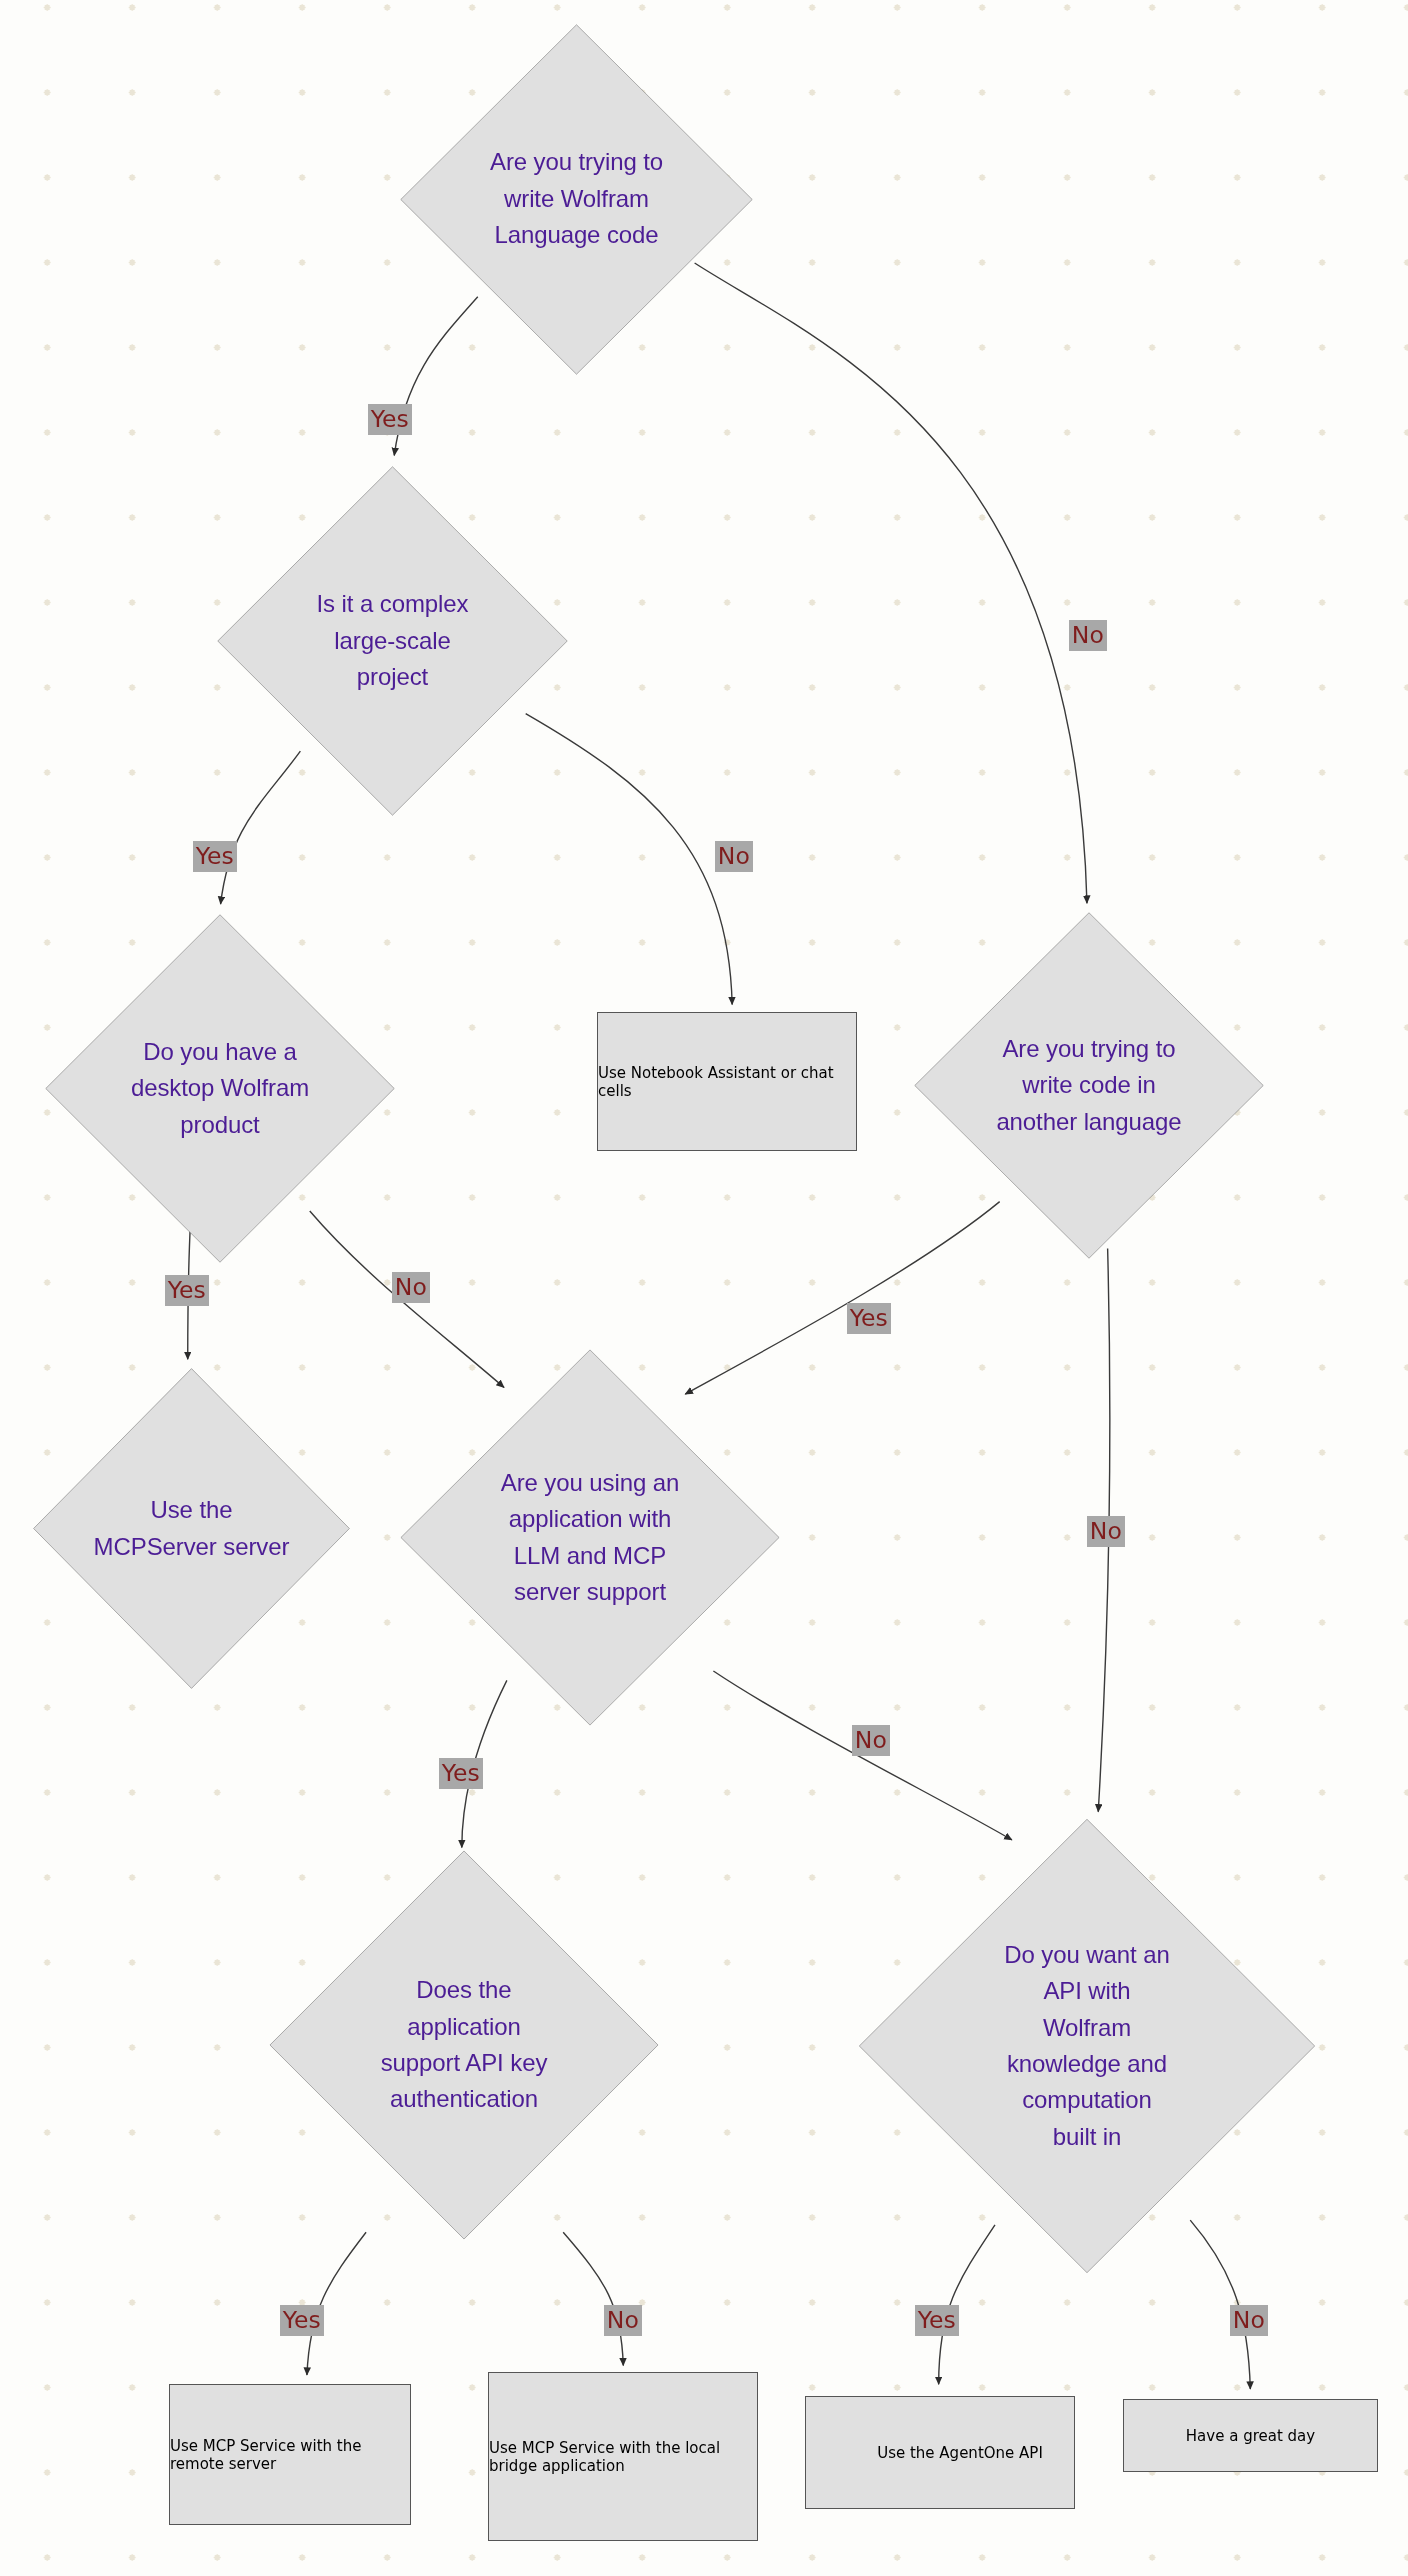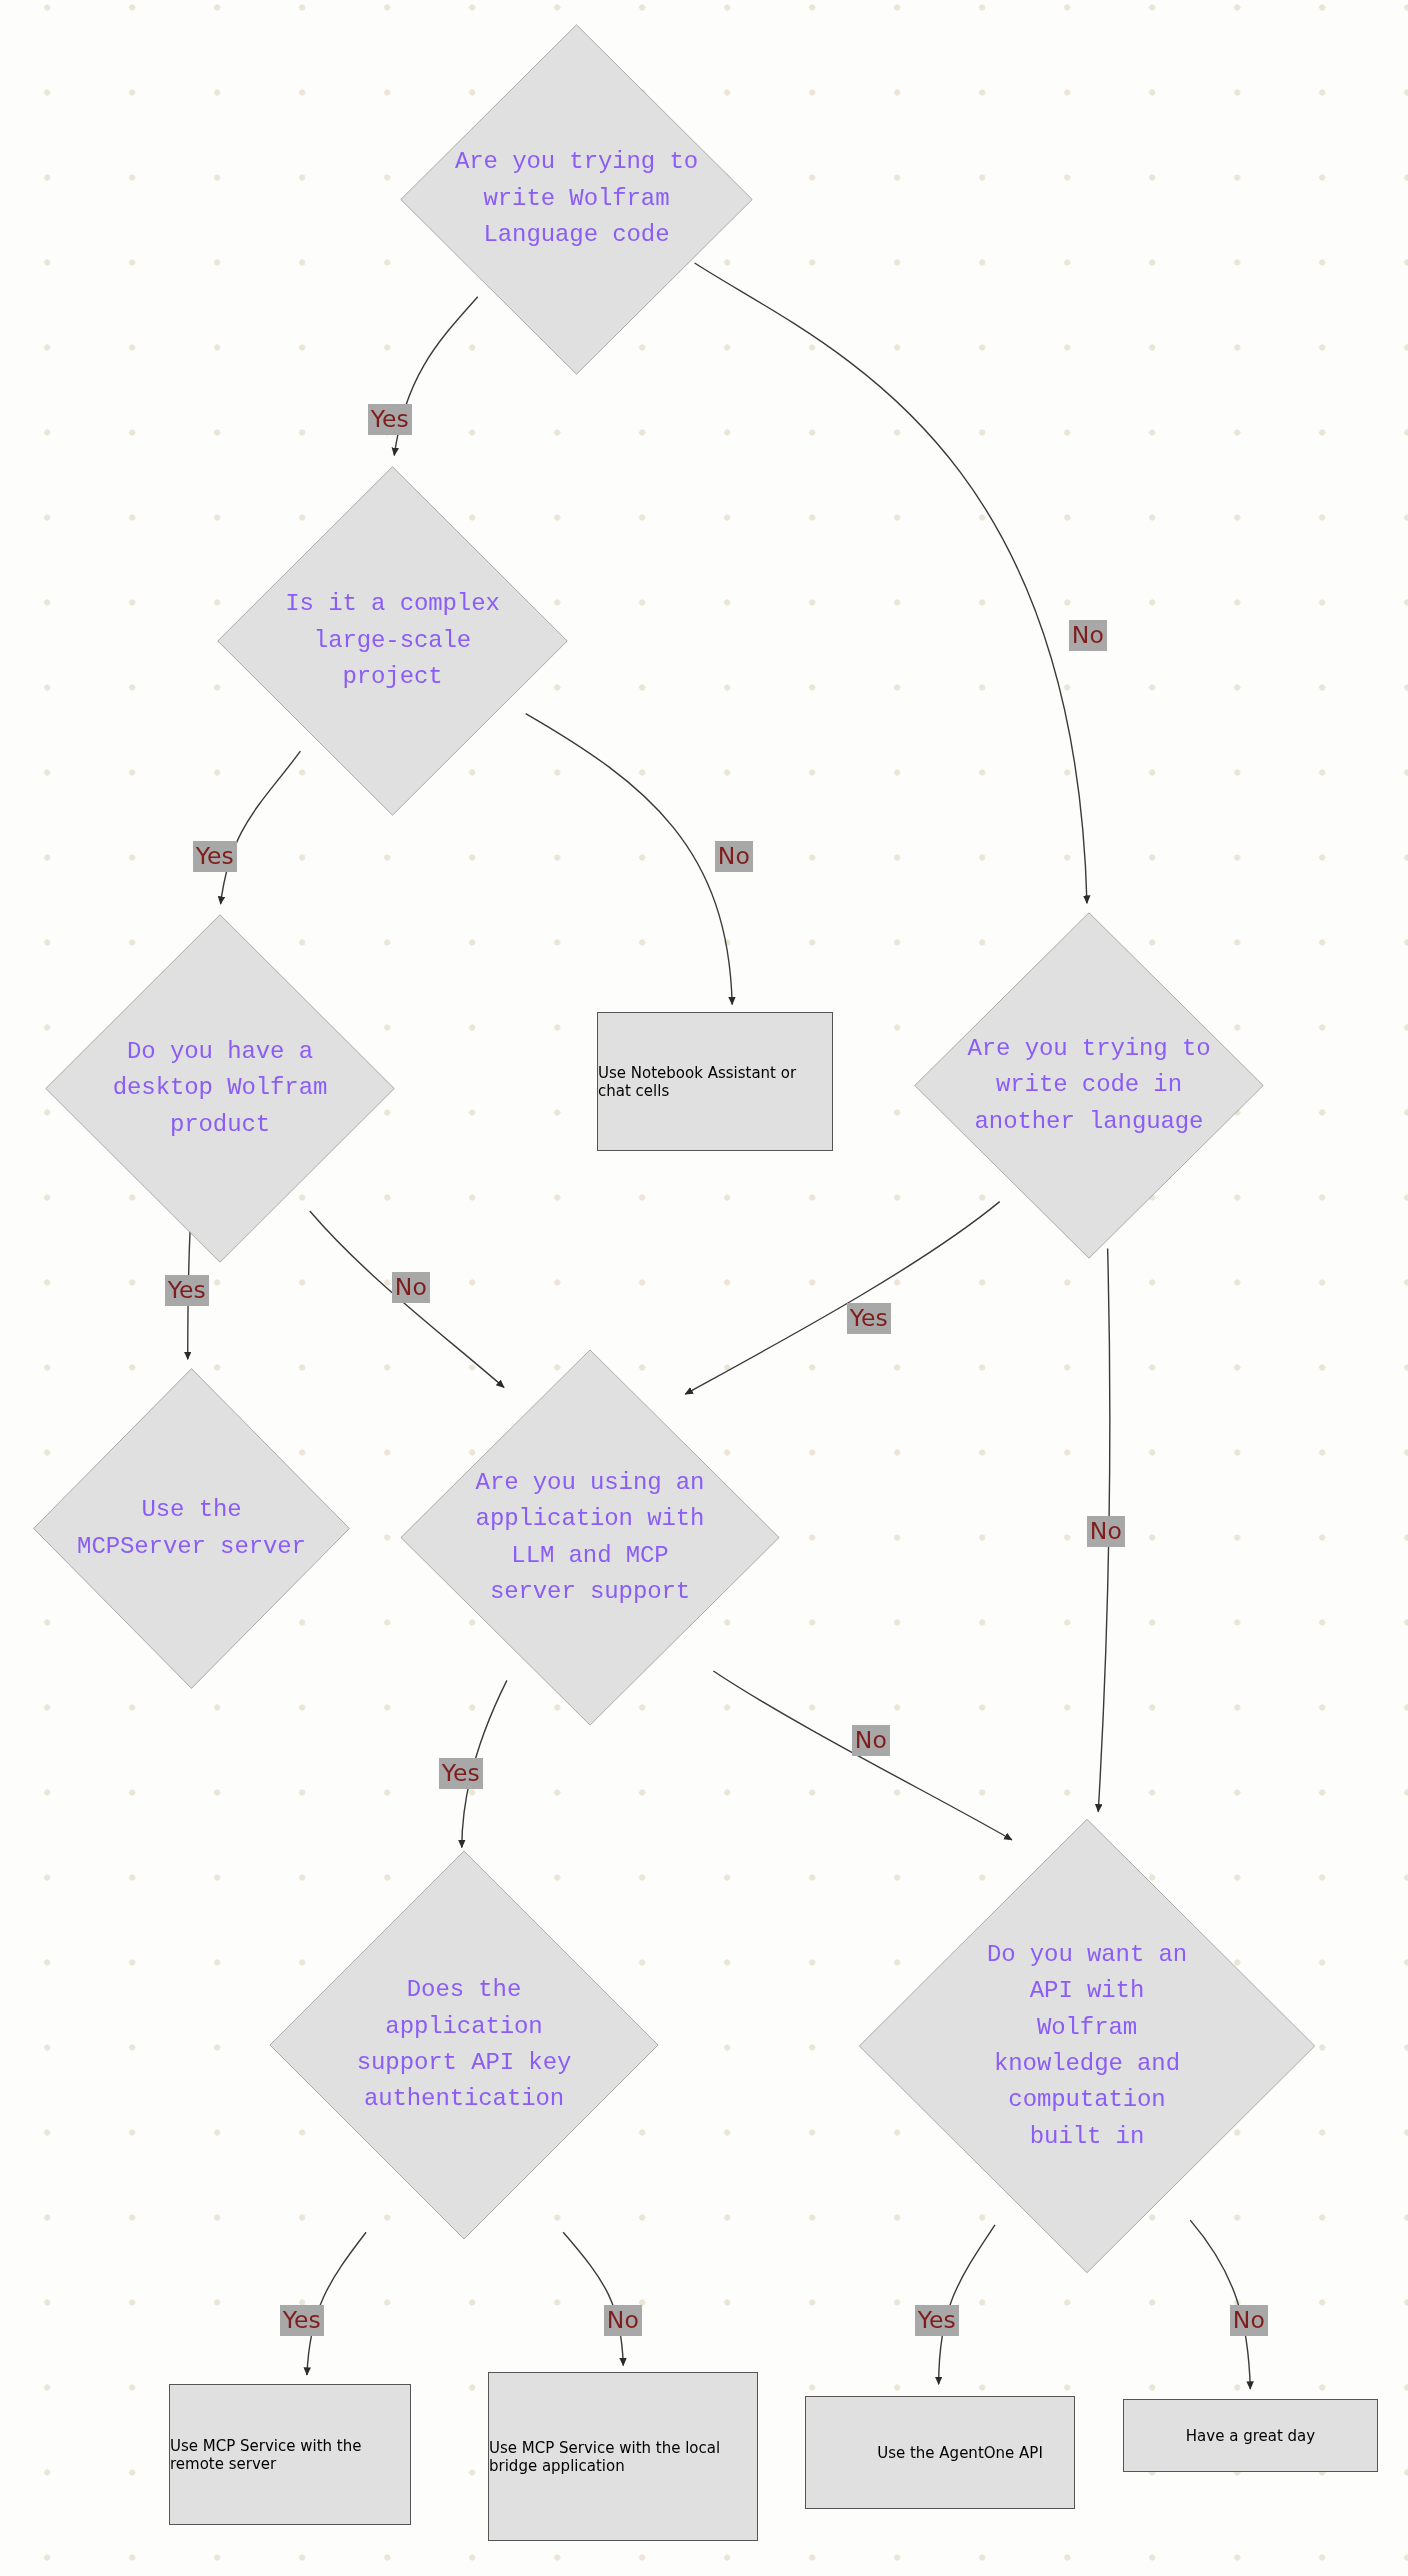--- a/index.html
+++ b/index.html
@@ -9,22 +9,22 @@
     background-image:radial-gradient(circle, #eae5d6 3px, rgba(0,0,0,0) 3.2px);
     background-size:85px 85px;
     background-position:4.7px 50px;
     font-family:"DejaVu Sans", sans-serif;
     position:relative;
     overflow:hidden;
   }
   #flow-svg{position:absolute;left:0;top:0;width:1408px;height:2576px;}
   .node{position:absolute;box-sizing:border-box;display:flex;align-items:center;justify-content:center;}
   .node .txt{
-    text-align:center;color:#8b5cf6;font-size:24px;line-height:1.52;
-    font-family:Liberation Mono, monospace;letter-spacing:-0.1px;
+    text-align:center;color:#4c1d95;font-size:24px;line-height:1.52;
+    font-family:Liberation Sans, sans-serif;letter-spacing:-0.1px;
     white-space:pre-line;position:relative;z-index:3;
   }
   .diamond-wrap{position:absolute;}
   .diamond-shape{position:absolute;left:0;top:0;width:100%;height:100%;}
   .rect{
     position:absolute;background:#e0e0e0;border:1.5px solid #555;
     display:flex;align-items:center;justify-content:center;box-sizing:border-box;
   }
   .edge-label{
     position:absolute;background:#a8a8a8;color:#7f1d1d;
@@ -100,21 +100,21 @@
   <svg class="diamond-shape" viewBox="0 0 100 100" preserveAspectRatio="none">
     <polygon points="50,0.5 99.5,50 50,99.5 0.5,50" fill="#e0e0e0" stroke="#555" stroke-width="0.45" vector-effect="non-scaling-stroke"></polygon>
   </svg>
   <div class="node" style="left:0;top:0;width:100%;height:100%;">
     <div class="txt">Do you have a
 desktop Wolfram
 product</div>
   </div>
 </div>
 
-<div class="rect" style="left:597px;top:1012px;width:236px;height:139px;">
+<div class="rect" style="left:597px;top:1012px;width:260px;height:139px;">
   <div class="txt">Use Notebook
 Assistant or chat
 cells</div>
 </div>
 
 <div class="diamond-wrap" style="left:913px;top:911px;width:352px;height:349px;">
   <svg class="diamond-shape" viewBox="0 0 100 100" preserveAspectRatio="none">
     <polygon points="50,0.5 99.5,50 50,99.5 0.5,50" fill="#e0e0e0" stroke="#555" stroke-width="0.45" vector-effect="non-scaling-stroke"></polygon>
   </svg>
   <div class="node" style="left:0;top:0;width:100%;height:100%;">

